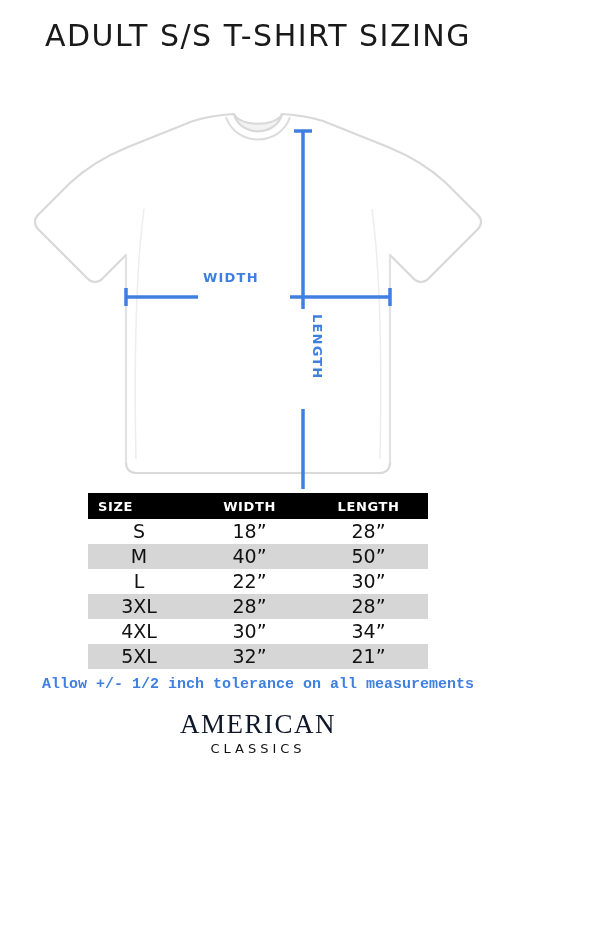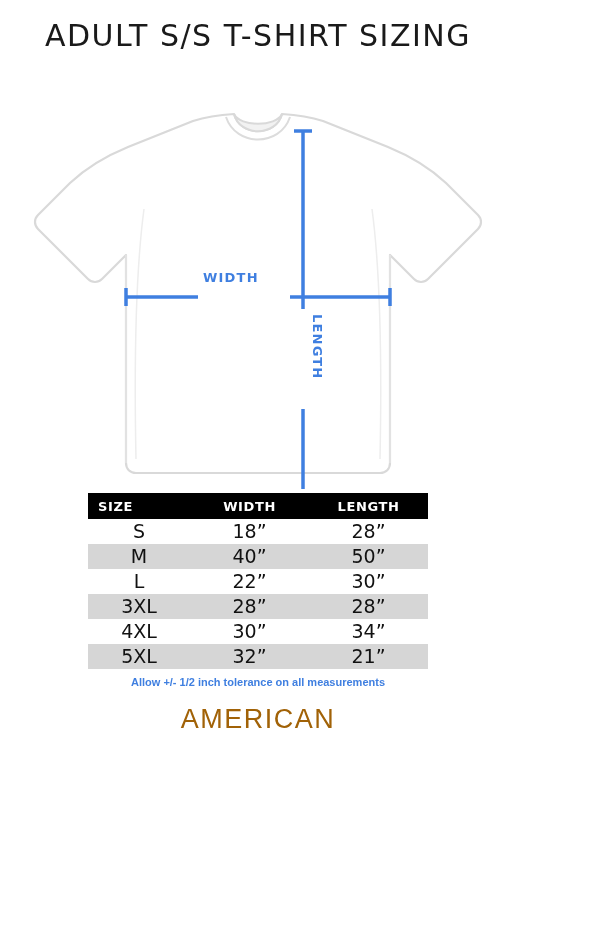--- a/index.html
+++ b/index.html
@@ -99,37 +99,37 @@
     text-align: center;
     padding: 1px 0 2px 0;
     color: #111111;
     font-weight: 400;
   }
   table.size-table tbody tr.odd td { background: #ffffff; }
   table.size-table tbody tr.even td { background: #d6d6d6; }
 
   .tolerance {
     margin-top: 7px;
-    font-size: 11px;
+    font-size: 15px;
     font-weight: bold;
     color: #3f7fe0;
     text-align: center;
-    font-family: Liberation Sans, sans-serif;
+    font-family: Liberation Mono, monospace;
   }
 
   
   .brand {
     margin-top: 16px;
     text-align: center;
   }
   .brand-name {
     font-size: 27px;
     letter-spacing: 1.5px;
-    color: #a16207;
-    font-family: Liberation Sans, sans-serif;
+    color: #0f172a;
+    font-family: Liberation Serif, serif;
   }
   .brand-sub {
     font-size: 13px;
     letter-spacing: 4px;
     color: #111111;
     margin-top: 1px;
     font-family: "DejaVu Sans", sans-serif;
   }
 </style>
 </head>
@@ -231,15 +231,16 @@
           <td>21”</td>
         </tr>
       </tbody>
     </table>
   </div>
 
   <div class="tolerance">Allow +/- 1/2 inch tolerance on all measurements</div>
 
   <div class="brand">
     <div class="brand-name">AMERICAN</div>
+    <div class="brand-sub">CLASSICS</div>
   </div>
 
 </div>
 
 </body></html>

